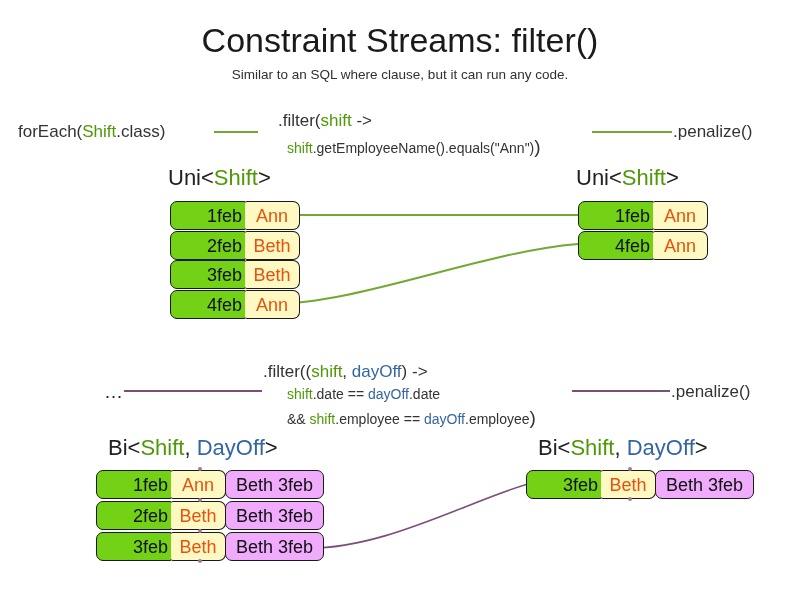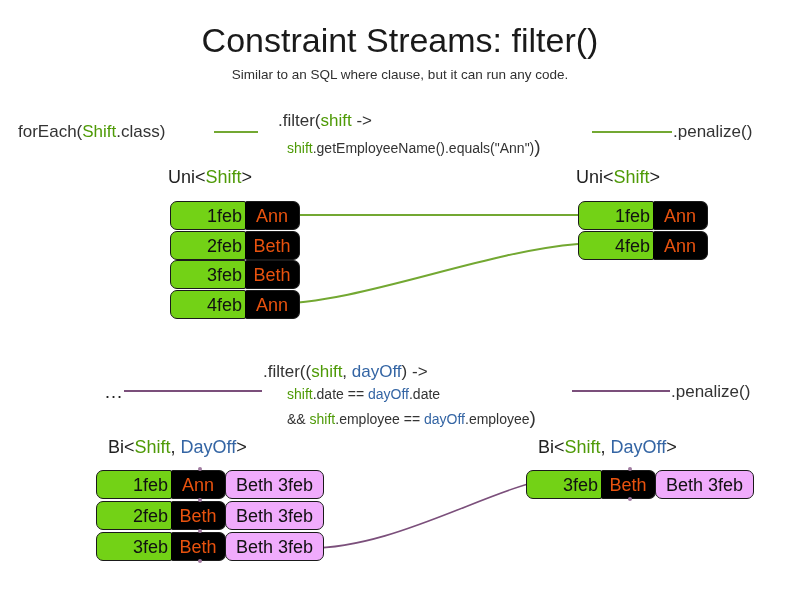--- a/index.html
+++ b/index.html
@@ -57,21 +57,21 @@
   .code.small {
     font-size: 14px;
     line-height: 19px;
   }
   .tok-shift  { color: #4e9a06; }
   .tok-dayoff { color: #3465a4; }
   .paren-big  { font-size: 19px; }
 
   .grouplabel {
     position: absolute;
-    font-size: 18px;
+    font-size: 22px;
     line-height: 21px;
     color: #222222;
     white-space: nowrap;
   }
 
   .ellipsis {
     position: absolute;
     font-size: 19px;
     line-height: 20px;
     color: #222222;
@@ -100,21 +100,21 @@
   .cell.shift-date {
     background: #73d216;
     color: #111111;
     border-top-right-radius: 2px;
     border-bottom-right-radius: 2px;
     border-right-width: 1.2px;
     min-width: 52px;
     padding-left: 36px;
   }
   .cell.shift-name {
-    background: #000000;
+    background: #fef9c3;
     color: #e8520e;
     border-top-left-radius: 2px;
     border-bottom-left-radius: 2px;
     border-left: none;
     margin-left: -1px;
     min-width: 55px;
   }
   .cell.dayoff {
     background: #f0abfc;
     color: #111111;

